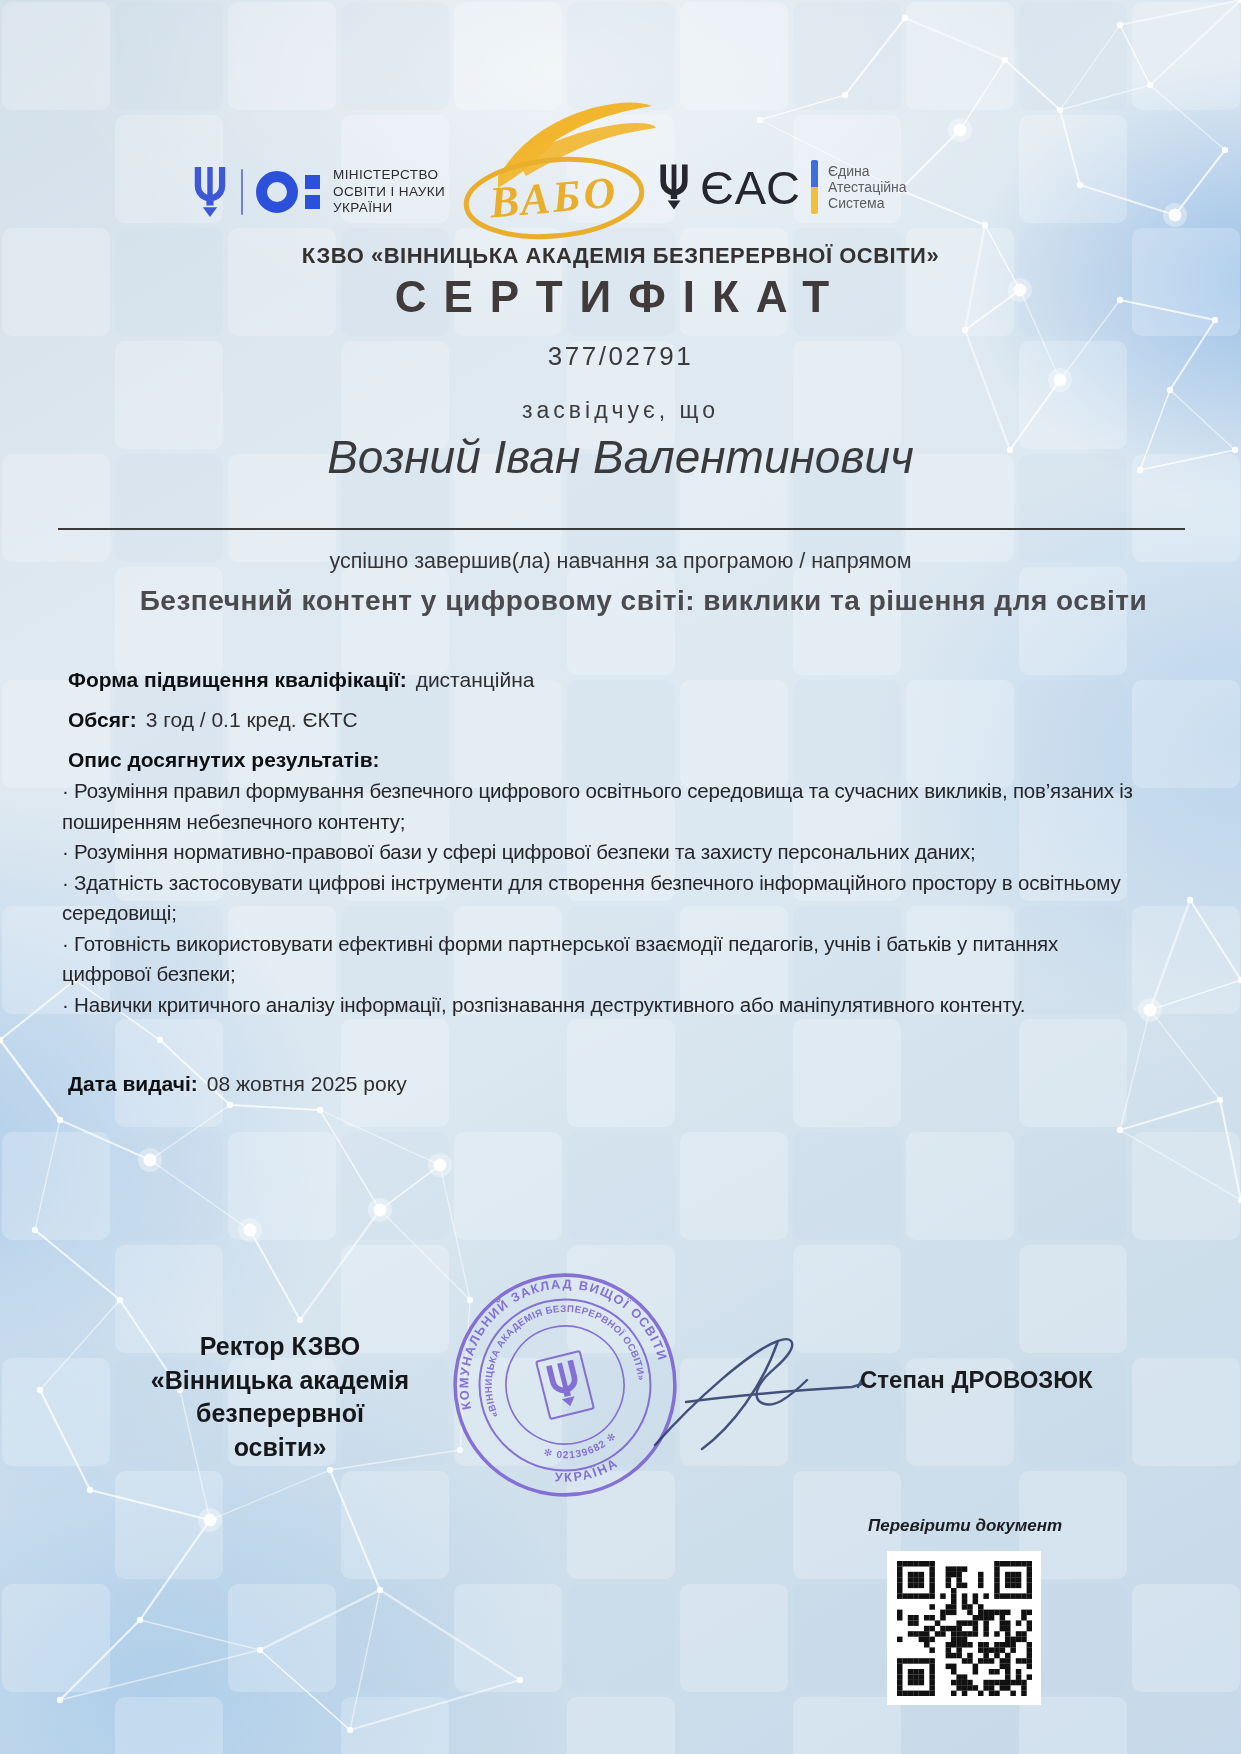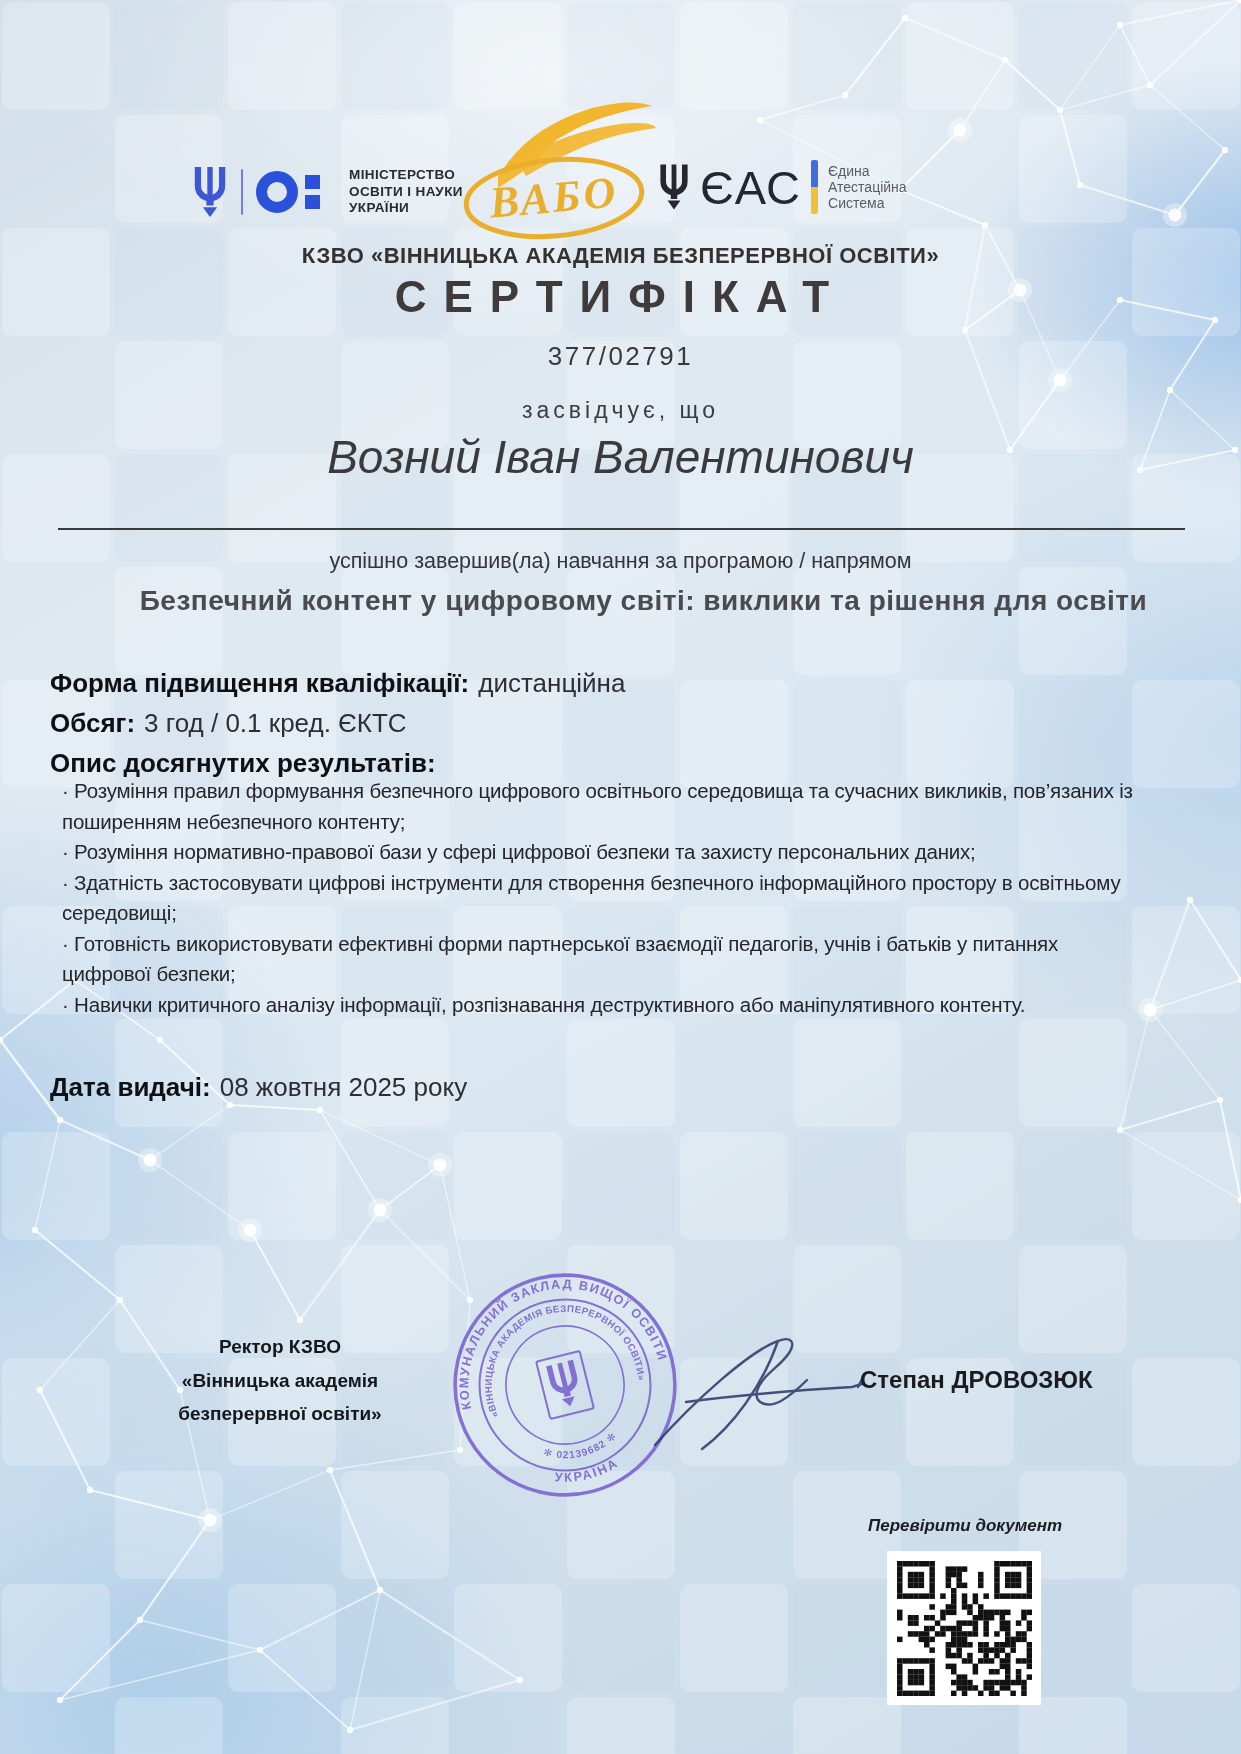--- a/index.html
+++ b/index.html
@@ -17,48 +17,48 @@
   .center{left:0;right:0;text-align:center;}
   svg{display:block;}
 
   
   #mon-logo{left:192px;top:166px;display:flex;align-items:center;gap:13px;}
   #mon-divider{width:2px;height:46px;background:#4c5fd0;opacity:.75;border-radius:1px;}
   #mon-mark{display:flex;align-items:center;gap:7px;}
   #mon-ring{width:42px;height:42px;border:11px solid #2b50d9;border-radius:50%;box-sizing:border-box;}
   #mon-squares{display:flex;flex-direction:column;gap:6px;}
   #mon-squares div{width:15px;height:14px;background:#2b50d9;}
-  #mon-text{font-size:13.5px;font-weight:700;color:#2a2a30;line-height:16.5px;letter-spacing:.4px;margin-left:16px;}
+  #mon-text{font-size:13.5px;font-weight:400;color:#2a2a30;line-height:16.5px;letter-spacing:.4px;}
   #vabo-logo{left:452px;top:98px;}
   #eas-logo{left:658px;top:160px;display:flex;align-items:center;gap:10px;}
   #eas-abbr{font-size:47px;font-weight:400;color:#26262e;letter-spacing:1px;line-height:1;}
   #eas-bar{width:7px;height:54px;display:flex;flex-direction:column;border-radius:2px;overflow:hidden;}
   #eas-bar .b{flex:1;background:#3d6ed9;} #eas-bar .y{flex:1;background:#f0c03c;}
   #eas-text{font-size:14px;color:#5c5c63;line-height:16px;}
 
   
   #institution{top:243px;font-size:22px;font-weight:800;color:#343130;letter-spacing:.5px;}
   #cert-title{top:272px;font-size:44px;font-weight:800;color:#403b3a;letter-spacing:17px;}
   #cert-number{top:341px;font-size:26px;font-weight:400;color:#3a3a3c;letter-spacing:2.5px;}
   #certifies{top:397px;font-size:23px;color:#3c3c3e;letter-spacing:4px;}
   #recipient{top:430px;font-size:46px;font-style:italic;font-weight:400;color:#3a3a3d;}
   #name-rule{top:528px;left:58px;right:56px;height:2px;background:#3a3a3a;}
   #completion{top:549px;font-size:21.5px;color:#353538;}
   #program{top:585px;font-size:28px;font-weight:800;color:#4b4a4e;letter-spacing:.5px;padding-left:46px;}
 
   
-  .detail-line{left:50px;font-size:26px;color:#2e2e33;text-align:center;}
+  .detail-line{left:68px;font-size:21px;color:#2e2e33;text-align:center;}
   .detail-line b{color:#0f1013;margin-right:9px;}
   #form-line{top:668px;} #volume-line{top:708px;} #results-label{top:748px;font-weight:800;color:#0f1013;}
   #results{left:62px;top:776px;width:1085px;font-size:20.5px;line-height:30.5px;color:#25252a;letter-spacing:-.2px;}
   #date-line{top:1072px;}
 
   
   #signer-title{left:150px;top:1330px;width:260px;text-align:center;
-    font-size:19px;font-weight:800;color:#16171b;line-height:33.5px;}
+    font-size:25px;font-weight:800;color:#16171b;line-height:33.5px;}
   #seal{left:448px;top:1268px;opacity:.92;}
   #signature{left:610px;top:1295px;}
   #signer-name{left:860px;top:1366px;width:240px;font-size:24px;font-weight:800;color:#1b1c20;}
   #verify-label{left:845px;top:1516px;width:240px;text-align:center;
     font-size:17px;font-weight:800;font-style:italic;color:#1c1d22;}
   #qr-box{left:887px;top:1551px;width:154px;height:154px;background:#fff;
     display:flex;align-items:center;justify-content:center;}
 </style>
 </head>
 <body>

